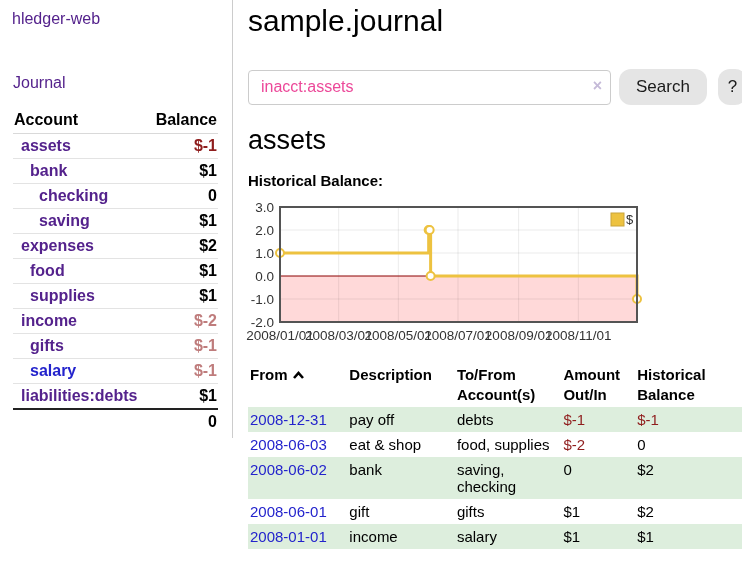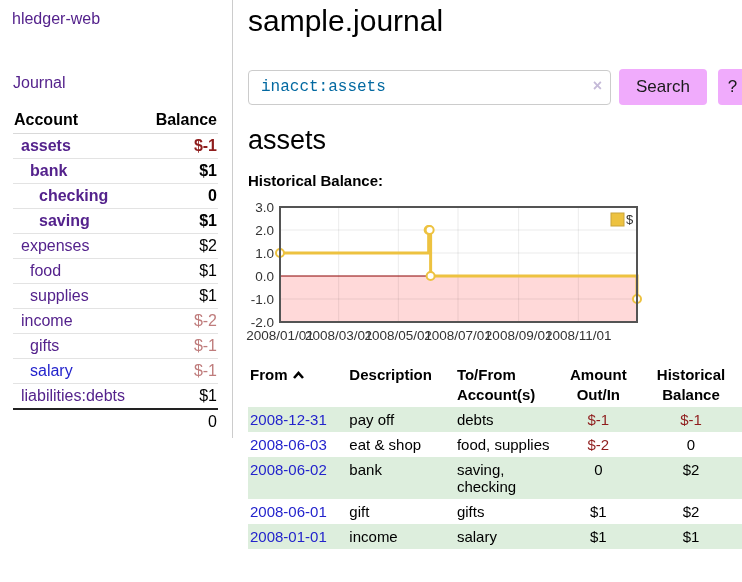--- a/index.html
+++ b/index.html
@@ -21,65 +21,65 @@
   .app-title { font-size:16px; display:block; margin:2px 0 0 -1px; }
   .journal-link { font-size:16px; display:block; margin-top:46px; }
   table.accounts {
     width:100%; border-collapse:collapse; margin-top:17px; font-size:16px;
   }
   table.accounts th {
     font-weight:bold; text-align:left; padding:2px 0 4px 1px;
     border-bottom:1px solid #d9d9d9; font-size:16px;
   }
   table.accounts th.bal-h { text-align:right; padding-right:1px; }
-  table.accounts td { padding:3px 0; border-bottom:1px solid #e3e3e3; }
+  table.accounts td { padding:3px 0; border-bottom:1px solid #e3e3e3;font-weight:bold; }
   table.accounts td.bal { text-align:right; padding-right:1px; }
   table.accounts tr.bold td, table.accounts tr.bold a { font-weight:bold; }
   .pos { color:#000; }
   .neg-strong { color:#8f1d1d; }
   .neg-soft { color:#bf7c7c; }
   table.accounts tfoot td {
     border-top:2px solid #222; border-bottom:none; text-align:right;
     padding:3px 1px 3px 0;
   }
 
   
   .main { flex:1; padding:0 7px 0 15px; }
   h1.page-title { font-size:30px; font-weight:400; margin:3px 0 0 0; line-height:36px; }
   .search-row { display:flex; align-items:center; margin-top:30px; height:36px; }
   .search-wrap { position:relative; width:363px; }
   .search-input {
     width:100%; height:35px; border:1px solid #ccc; border-radius:4px;
-    padding:6px 28px 6px 12px; font-size:16px; font-family:Liberation Mono, monospace; color:#0369a1;
+    padding:6px 28px 6px 12px; font-size:16px; font-family:Liberation Sans, sans-serif; color:#ec4899;
     outline:none;
   }
   .clear-icon {
     position:absolute; right:9px; top:7px; color:#c5bad8; font-weight:bold;
     font-size:16px; cursor:pointer; user-select:none;
   }
   .btn {
-    height:36px; background:#f0abfc; border:none; border-radius:4px;
+    height:36px; background:#e5e5e5; border:none; border-radius:12px;
     font-size:17px; font-family:inherit; color:#1a1a1a; cursor:pointer;
   }
   .search-btn { margin-left:8px; padding:0 17px; }
   .help-btn { margin-left:11px; width:29px; padding:0; }
   h2.account-heading { font-size:27px; font-weight:400; margin:20px 0 0 0; line-height:31px; }
   .chart-label { font-weight:bold; font-size:15px; margin-top:16px; line-height:18px; }
   .chart-box { margin-top:14px; }
   .chart-box svg { overflow:visible; display:block; }
 
   table.register {
     width:100%; border-collapse:collapse; margin-top:17px; font-size:15px;
     table-layout:fixed;
   }
   table.register th {
     text-align:left; vertical-align:top; padding:2px 2px; line-height:20px;
     font-size:15px;
   }
-  table.register th.r, table.register td.r { text-align:center; }
+  table.register th.r, table.register td.r { text-align:left; }
   table.register td { vertical-align:top; padding:4px 2px; line-height:17px; }
   table.register tbody tr:nth-child(odd) { background:#ddeedd; }
   table.register td.neg { color:#8f1d1d; }
   .col-date{width:97px;} .col-desc{width:105px;} .col-acct{width:104px;}
   .col-amt{width:72px;} .col-hist{width:109px;}
   .sort-icon { display:inline-block; margin-left:4px; position:relative; top:1px; }
 </style>
 </head>
 <body>
 

